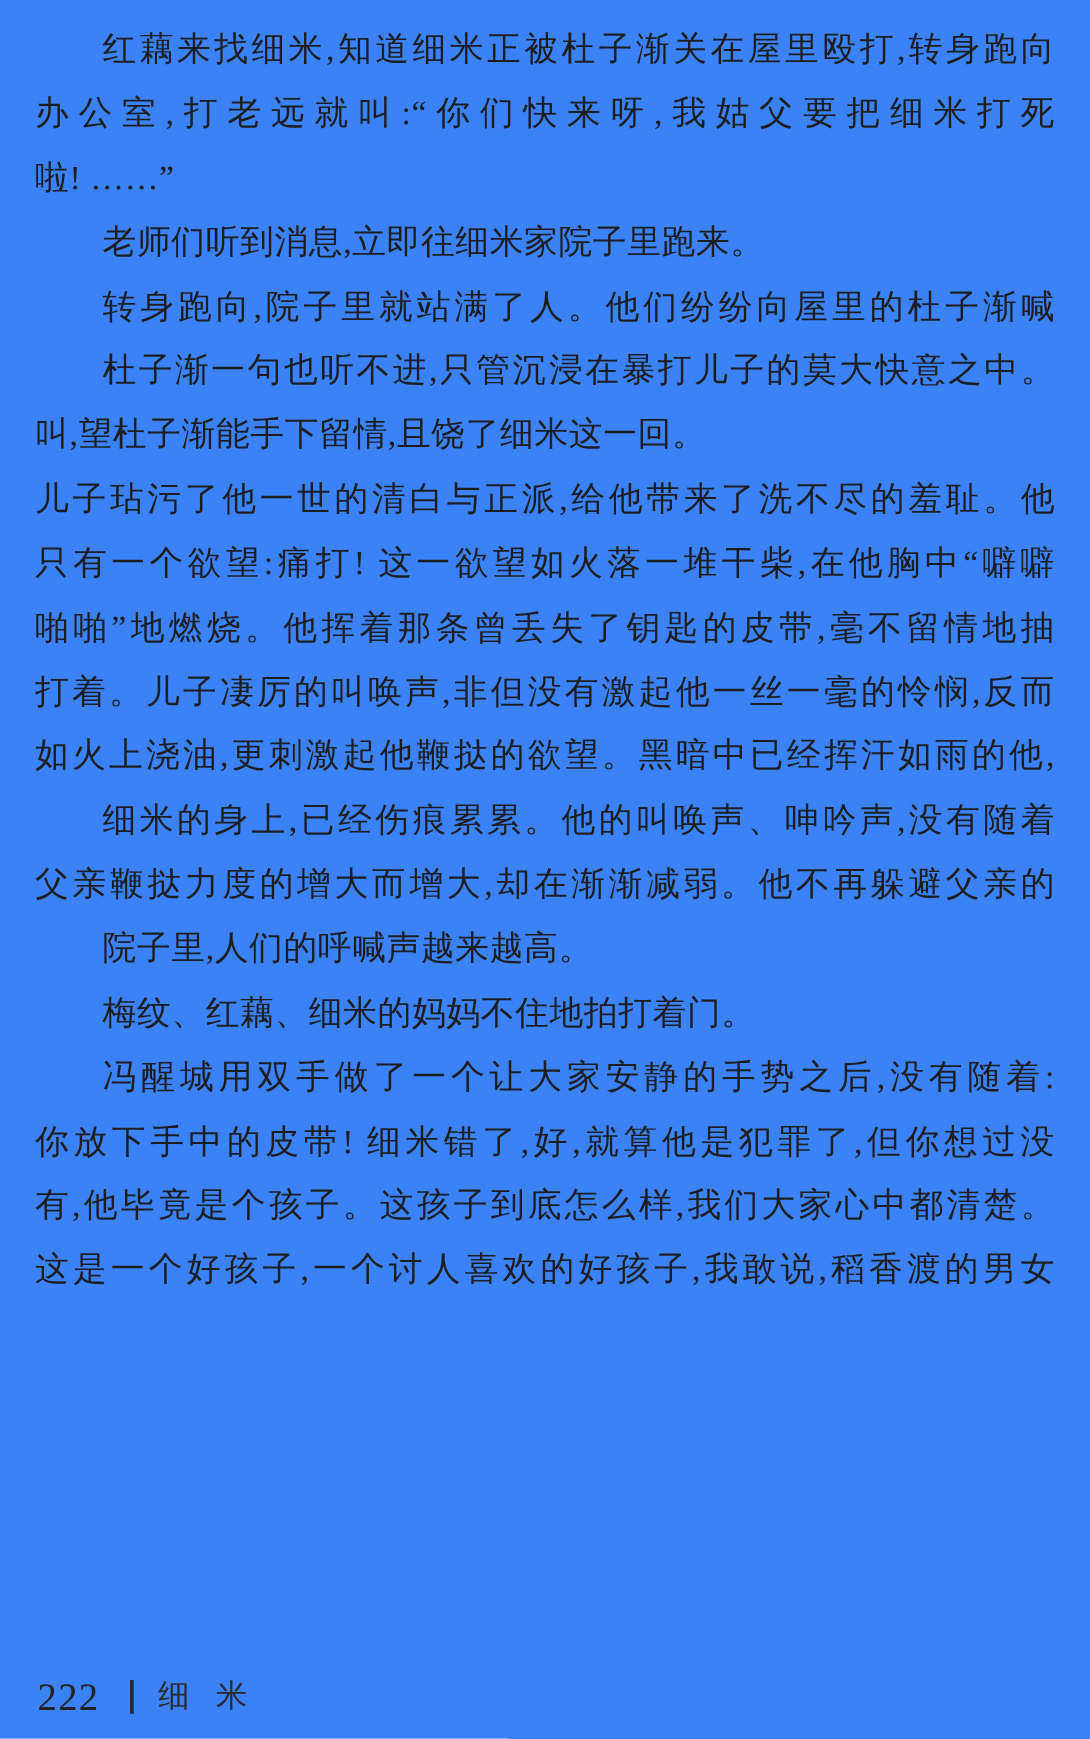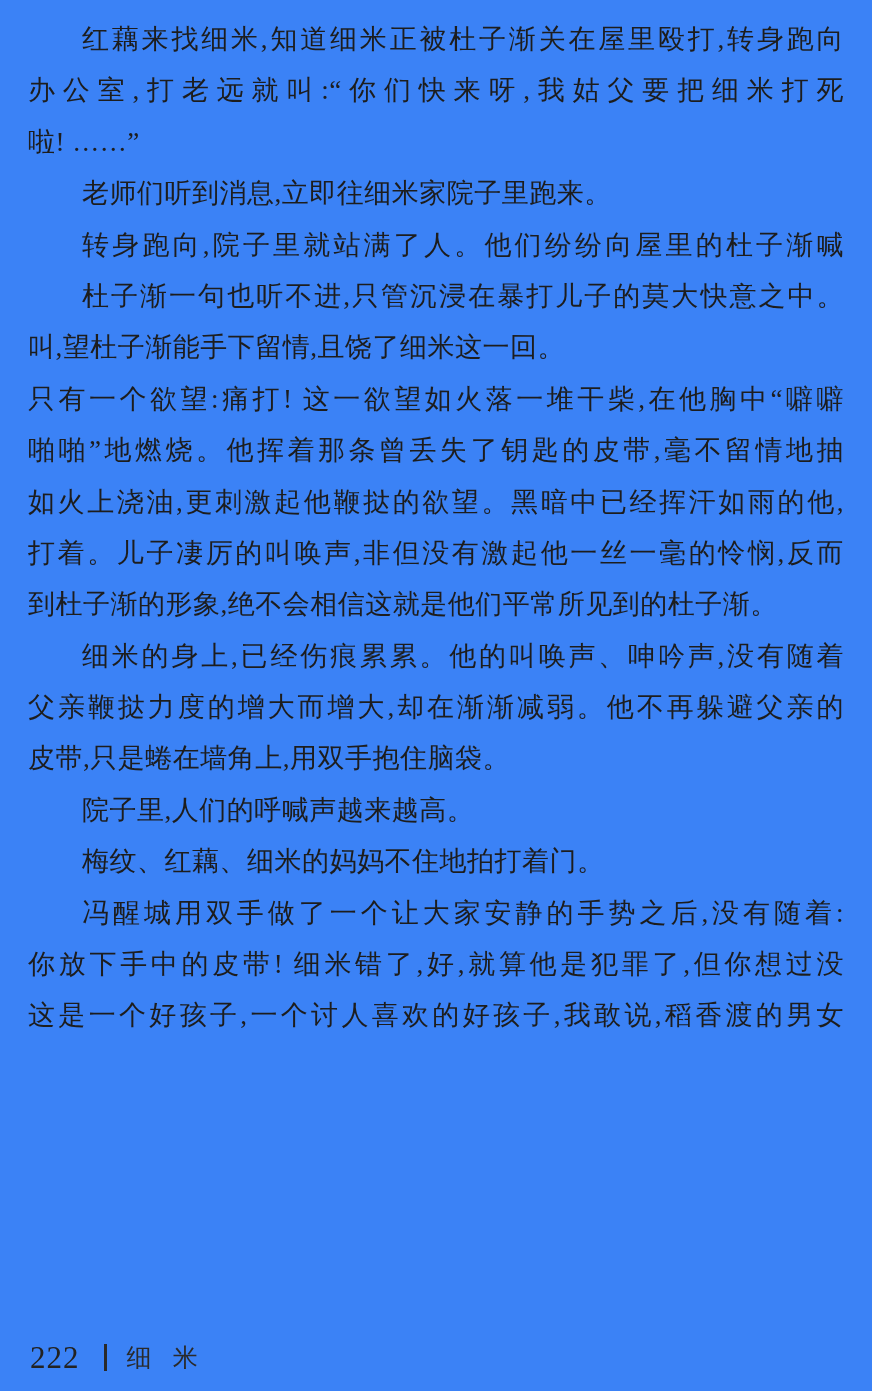--- a/index.html
+++ b/index.html
@@ -75,32 +75,32 @@
 
   <main class="text-block">
 
   <div class="line indent">红藕来找细米,知道细米正被杜子渐关在屋里殴打,转身跑向</div>
       <div class="line">办公室,打老远就叫:“你们快来呀,我姑父要把细米打死</div>
       <div class="line end">啦! ……”</div>
       <div class="line indent end">老师们听到消息,立即往细米家院子里跑来。</div>
       <div class="line indent">转身跑向,院子里就站满了人。他们纷纷向屋里的杜子渐喊</div>
       <div class="line indent">杜子渐一句也听不进,只管沉浸在暴打儿子的莫大快意之中。</div>
       <div class="line end">叫,望杜子渐能手下留情,且饶了细米这一回。</div>
+      <div class="line">儿子玷污了他一世的清白与正派,给他带来了洗不尽的羞耻。他</div>
       <div class="line">只有一个欲望:痛打! 这一欲望如火落一堆干柴,在他胸中“噼噼</div>
       <div class="line">啪啪”地燃烧。他挥着那条曾丢失了钥匙的皮带,毫不留情地抽</div>
+      <div class="line">打着。儿子凄厉的叫唤声,非但没有激起他一丝一毫的怜悯,反而</div>
       <div class="line">如火上浇油,更刺激起他鞭挞的欲望。黑暗中已经挥汗如雨的他,</div>
-      <div class="line">打着。儿子凄厉的叫唤声,非但没有激起他一丝一毫的怜悯,反而</div>
-      <div class="line end">到杜子渐的形象,绝不会相信这就是他们平常所见到的杜子渐。</div>
       <div class="line indent">细米的身上,已经伤痕累累。他的叫唤声、呻吟声,没有随着</div>
       <div class="line">父亲鞭挞力度的增大而增大,却在渐渐减弱。他不再躲避父亲的</div>
-      <div class="line end">皮带,只是蜷在墙角上,用双手抱住脑袋。</div>
       <div class="line indent end">院子里,人们的呼喊声越来越高。</div>
       <div class="line indent end">梅纹、红藕、细米的妈妈不住地拍打着门。</div>
       <div class="line indent">冯醒城用双手做了一个让大家安静的手势之后,没有随着:</div>
       <div class="line">你放下手中的皮带! 细米错了,好,就算他是犯罪了,但你想过没</div>
+      <div class="line">有,他毕竟是个孩子。这孩子到底怎么样,我们大家心中都清楚。</div>
       <div class="line">这是一个好孩子,一个讨人喜欢的好孩子,我敢说,稻香渡的男女</div>
     </main>
 
   <div class="footer">
     <span class="page-number">222</span>
     <span class="footer-divider"></span>
     <span class="book-title">细米</span>
   </div>
 
 </div>

